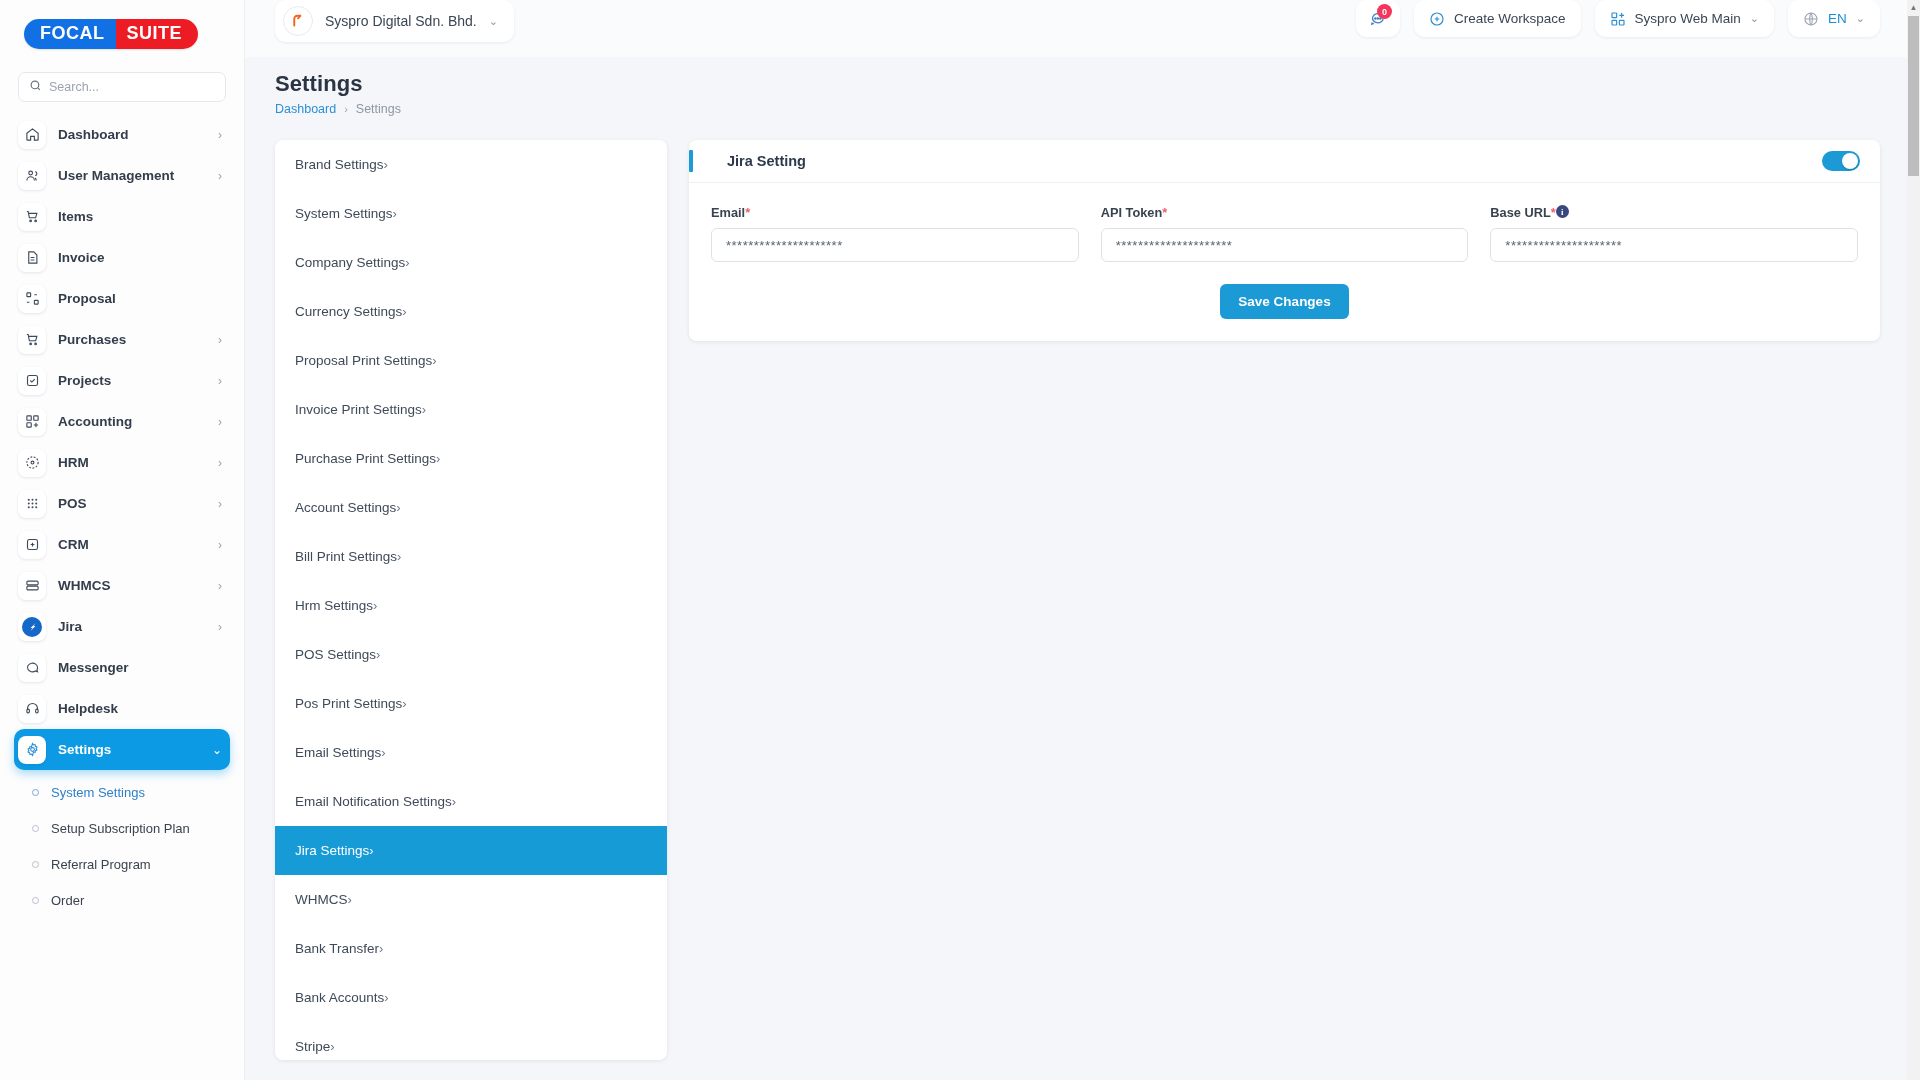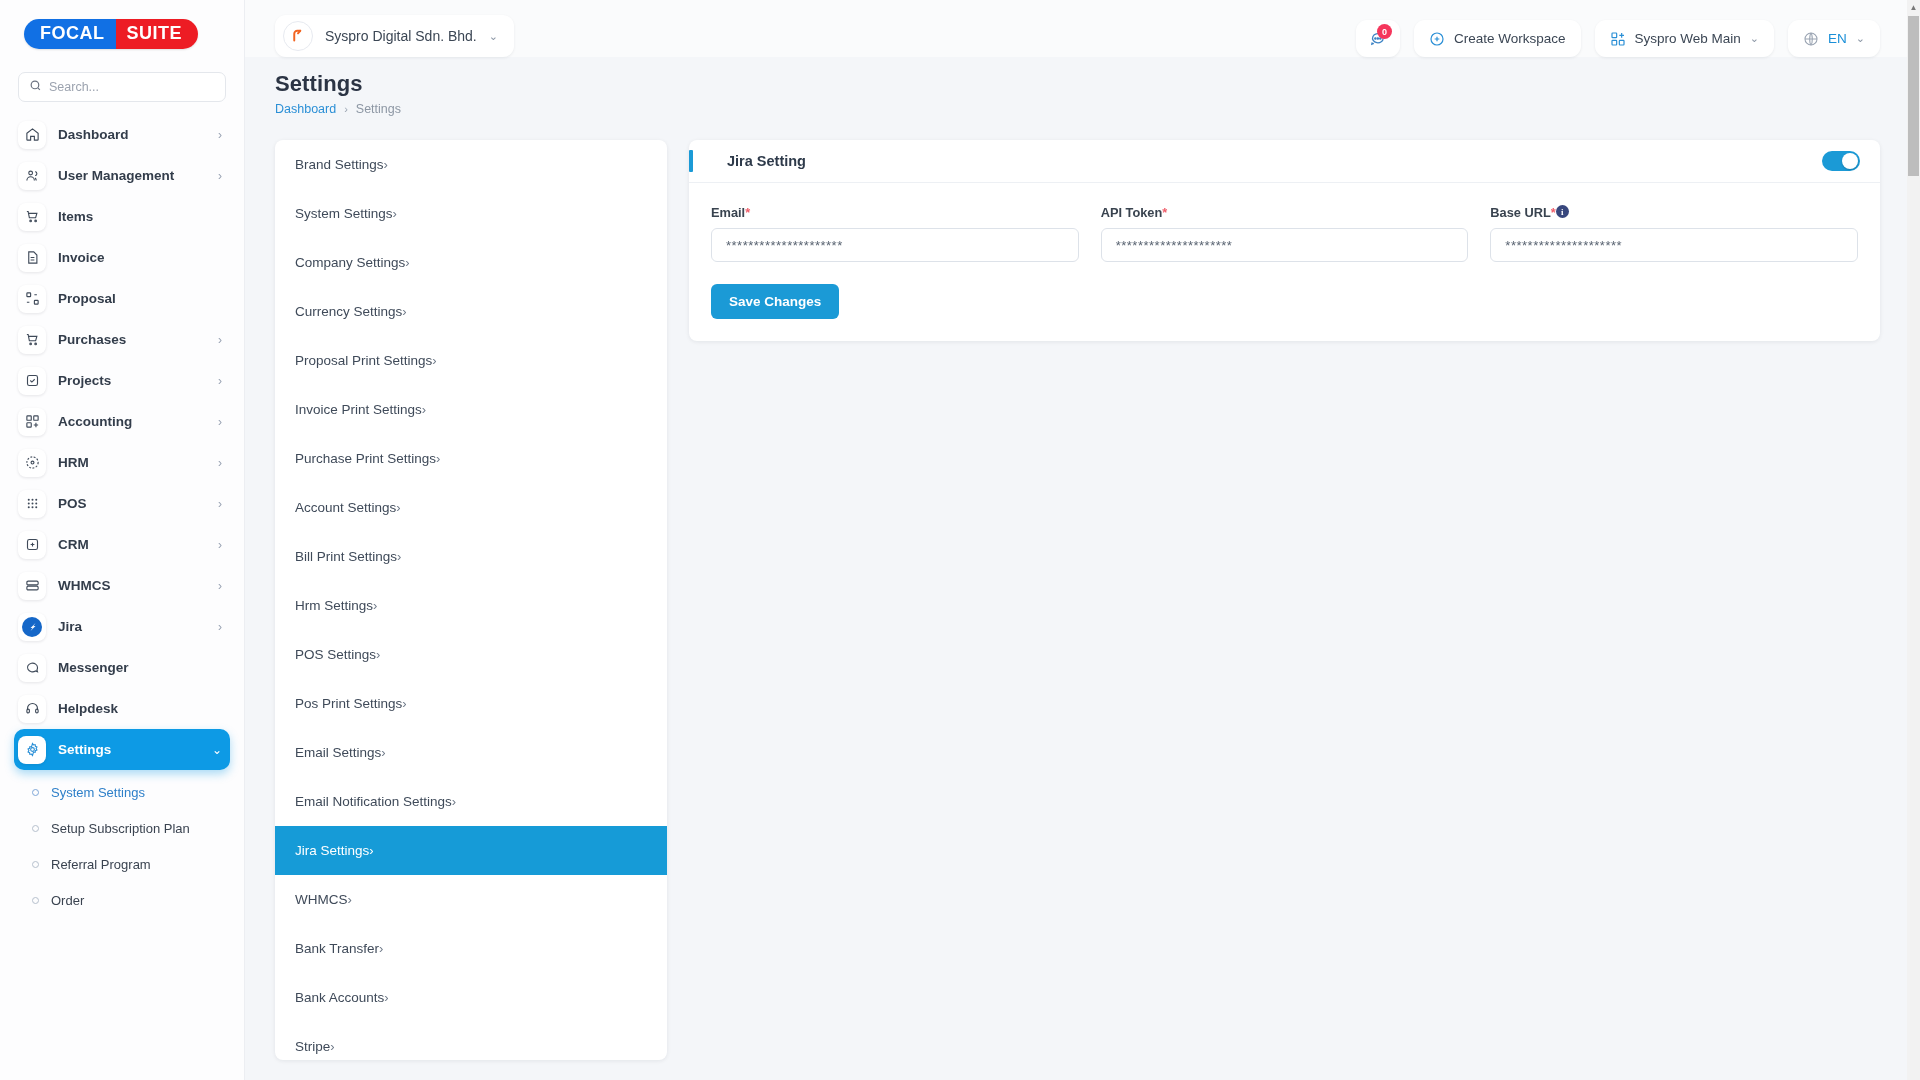--- a/index.html
+++ b/index.html
@@ -69,21 +69,21 @@
   }
   .dot { width: 7px; height: 7px; border-radius: 50%; border: 1px solid #b6c0cd; flex: none; }
   .subnav-item .s-label { font-size: 13px; color: #3a4350; font-weight: 500; }
   .subnav-item.active .s-label { color: #2f80c9; }
   .subnav-item.active .dot { border-color: #7fa7d8; }
 
   
   .main { flex: 1; height: 1080px; position: relative; overflow: hidden; background: #f4f6f9; }
 
   .topbar {
-    height: 57px; display: flex; align-items: flex-end;
+    height: 57px; display: flex; align-items: flex-start;
     padding: 0 40px 0 30px; background: #fafbfc; gap: 14px;
   }
   .ws-pill {
     display: flex; align-items: center; gap: 12px;
     background: #fff; border-radius: 11px; padding: 6px 16px 6px 8px;
     box-shadow: 0 1px 3px rgba(16,24,40,.07); cursor: pointer;
   }
   .ws-avatar {
     width: 30px; height: 30px; border-radius: 50%;
     background: #fff; border: 1px solid #e7eaf0;
@@ -159,21 +159,21 @@
   .info-ic {
     width: 13px; height: 13px; border-radius: 50%; background: #38477d; color: #fff;
     font-size: 9px; font-weight: bold; display: inline-flex;
     align-items: center; justify-content: center; font-family: "Liberation Serif", serif;
   }
   .f-input {
     width: 100%; height: 34px; border: 1px solid #dde2e9; border-radius: 6px;
     padding: 0 14px; font-size: 13px; color: #5a6472; outline: none;
     font-family: "Liberation Sans", sans-serif; letter-spacing: .5px; background: #fff;
   }
-  .card-foot { padding: 22px 22px 22px 22px; display: flex; justify-content: flex-start; }
+  .card-foot { padding: 22px 22px 22px 22px; display: flex; justify-content: center; }
   .btn-primary {
     background: #1b9ad6; color: #fff; border: 0; border-radius: 6px;
     padding: 10px 18px; font-size: 13.5px; font-weight: 600; cursor: pointer;
     font-family: "Liberation Sans", sans-serif;
   }
 
   
   .vscroll { position: absolute; top: 0; right: 0; width: 13px; height: 1080px; background: #f2f2f2; z-index: 20; }
   .vscroll .arrow { height: 15px; display: flex; align-items: center; justify-content: center; color: #777; font-size: 8px; }
   .vscroll .thumb { position: absolute; top: 16px; left: 1px; width: 11px; height: 160px; background: #bdbdbd; border-radius: 0; }

